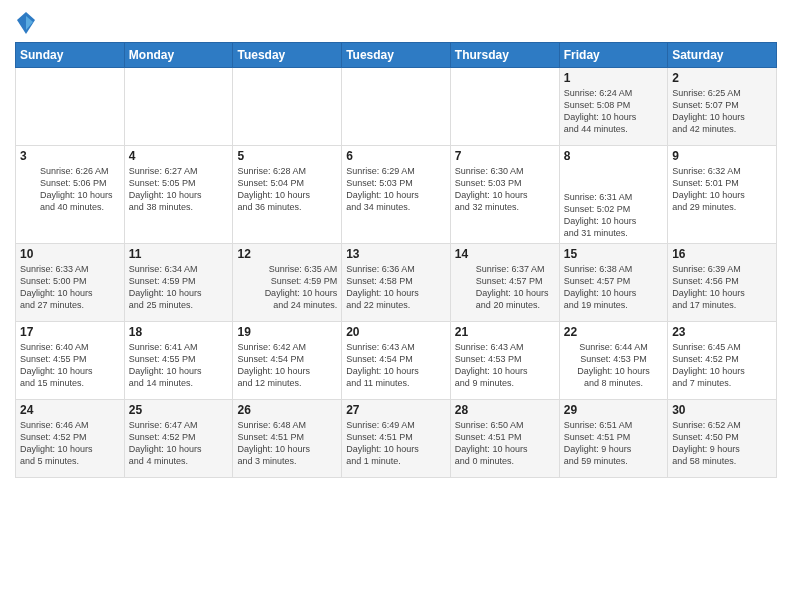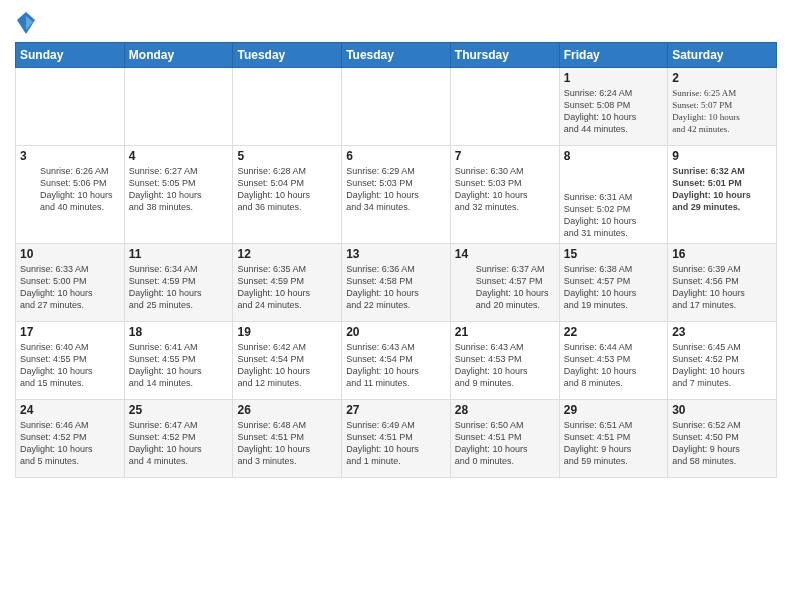--- a/index.html
+++ b/index.html
@@ -149,21 +149,21 @@
           <td class="empty-cell"></td>
           <td>
             <span class="day-num">1</span>
             <div class="day-info" style="white-space: pre-line;">Sunrise: 6:24 AM
 Sunset: 5:08 PM
 Daylight: 10 hours
 and 44 minutes.</div>
           </td>
           <td>
             <span class="day-num">2</span>
-            <div class="day-info" style="white-space: pre-line; font-family: Liberation Serif, serif;">Sunrise: 6:25 AM
+            <div class="day-info" style="white-space: pre-line;">Sunrise: 6:25 AM
 Sunset: 5:07 PM
 Daylight: 10 hours
 and 42 minutes.</div>
           </td>
         </tr>
         <tr>
           <td>
             <span class="day-num">3</span>
             <div class="day-info" style="white-space: pre-line; margin-left: 20px;">Sunrise: 6:26 AM
 Sunset: 5:06 PM
@@ -200,21 +200,21 @@
           </td>
           <td>
             <span class="day-num">8</span>
             <div class="day-info" style="white-space: pre-line; margin-top: 28px;">Sunrise: 6:31 AM
 Sunset: 5:02 PM
 Daylight: 10 hours
 and 31 minutes.</div>
           </td>
           <td>
             <span class="day-num">9</span>
-            <div class="day-info" style="white-space: pre-line; font-weight: bold;">Sunrise: 6:32 AM
+            <div class="day-info" style="white-space: pre-line;">Sunrise: 6:32 AM
 Sunset: 5:01 PM
 Daylight: 10 hours
 and 29 minutes.</div>
           </td>
         </tr>
         <tr>
           <td>
             <span class="day-num">10</span>
             <div class="day-info" style="white-space: pre-line;">Sunrise: 6:33 AM
 Sunset: 5:00 PM
@@ -223,21 +223,21 @@
           </td>
           <td>
             <span class="day-num">11</span>
             <div class="day-info" style="white-space: pre-line;">Sunrise: 6:34 AM
 Sunset: 4:59 PM
 Daylight: 10 hours
 and 25 minutes.</div>
           </td>
           <td>
             <span class="day-num">12</span>
-            <div class="day-info" style="white-space: pre-line;">Sunrise: 6:35 AM
+            <div class="day-info" style="white-space: pre-line; text-align: right;">Sunrise: 6:35 AM
 Sunset: 4:59 PM
 Daylight: 10 hours
 and 24 minutes.</div>
           </td>
           <td>
             <span class="day-num">13</span>
             <div class="day-info" style="white-space: pre-line;">Sunrise: 6:36 AM
 Sunset: 4:58 PM
 Daylight: 10 hours
 and 22 minutes.</div>
@@ -295,21 +295,21 @@
           </td>
           <td>
             <span class="day-num">21</span>
             <div class="day-info" style="white-space: pre-line;">Sunrise: 6:43 AM
 Sunset: 4:53 PM
 Daylight: 10 hours
 and 9 minutes.</div>
           </td>
           <td>
             <span class="day-num">22</span>
-            <div class="day-info" style="white-space: pre-line;">Sunrise: 6:44 AM
+            <div class="day-info" style="white-space: pre-line; text-align: center;">Sunrise: 6:44 AM
 Sunset: 4:53 PM
 Daylight: 10 hours
 and 8 minutes.</div>
           </td>
           <td>
             <span class="day-num">23</span>
             <div class="day-info" style="white-space: pre-line;">Sunrise: 6:45 AM
 Sunset: 4:52 PM
 Daylight: 10 hours
 and 7 minutes.</div>

